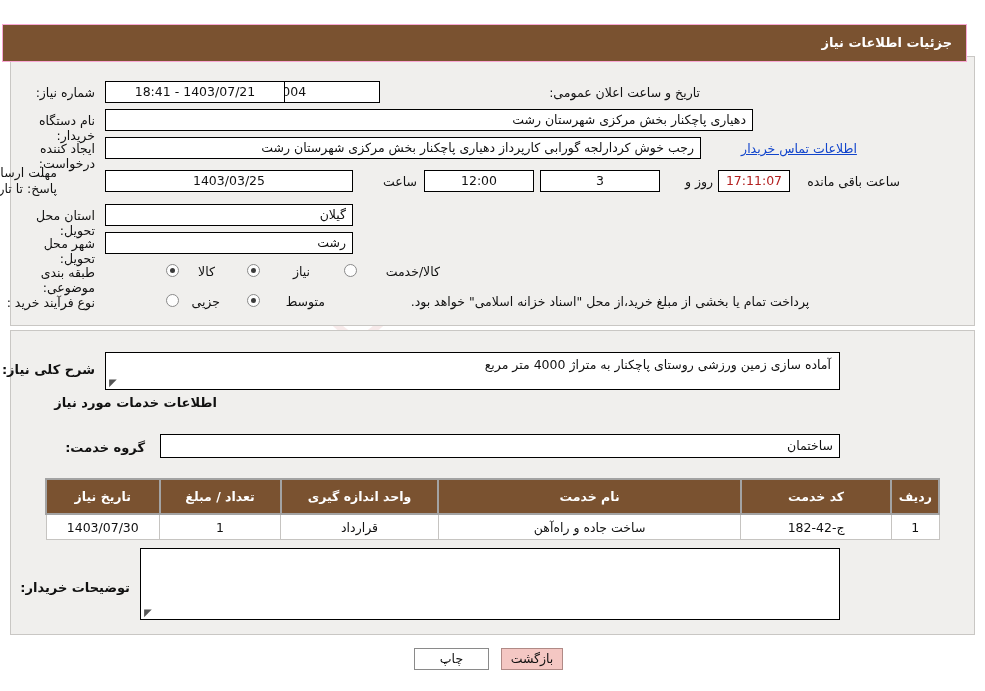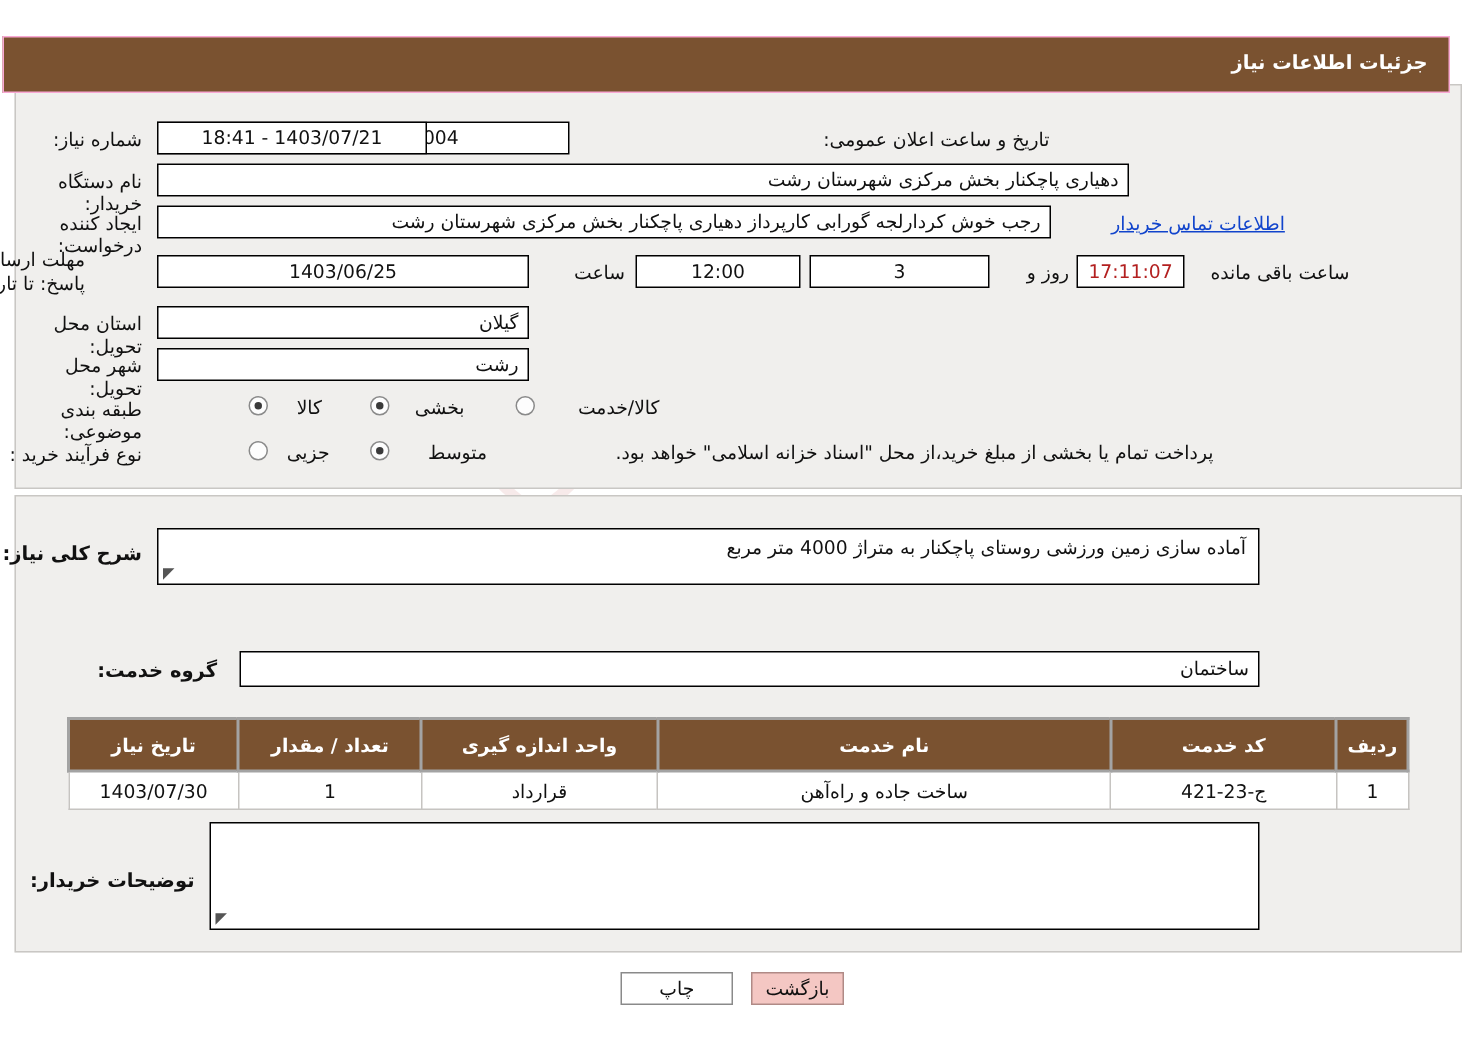--- a/index.html
+++ b/index.html
@@ -250,76 +250,77 @@
   <div class="fld" style="right:700px; top:81px; width:180px; left:105px;">1403/07/21 - 18:41</div>
 
   <div class="lbl" style="right:890px; top:113px; width:82px;">نام دستگاه خریدار:</div>
   <div class="fld right" style="right:232px; top:109px; width:648px;">دهیاری پاچکنار بخش مرکزی شهرستان رشت</div>
 
   <div class="lbl" style="right:890px; top:141px; width:90px;">ایجاد کننده درخواست:</div>
   <div class="fld right" style="right:284px; top:137px; width:596px;">رجب خوش کردارلجه گورابی کارپرداز دهیاری پاچکنار بخش مرکزی شهرستان رشت</div>
   <div class="lbl link" style="right:110px; top:141px; width:152px; text-align:center;">اطلاعات تماس خریدار</div>
 
   <div class="lbl" style="right:928px; top:165px; width:90px; line-height:16px;">مهلت ارسال پاسخ: تا تاریخ:</div>
-  <div class="fld" style="right:632px; top:170px; width:248px;">1403/06/25</div>
+  <div class="fld" style="right:632px; top:170px; width:248px;">1403/03/25</div>
   <div class="lbl" style="right:568px; top:174px; width:55px;">ساعت</div>
   <div class="fld" style="right:451px; top:170px; width:110px;">12:00</div>
   <div class="fld" style="right:325px; top:170px; width:120px;">3</div>
   <div class="lbl" style="right:272px; top:174px; width:46px;">روز و</div>
   <div class="fld" style="right:195px; top:170px; width:72px; color:#b32020;">17:11:07</div>
   <div class="lbl" style="right:85px; top:174px; width:105px;">ساعت باقی مانده</div>
 
   <div class="lbl" style="right:890px; top:208px; width:90px;">استان محل تحویل:</div>
   <div class="fld right" style="right:632px; top:204px; width:248px;">گیلان</div>
 
   <div class="lbl" style="right:890px; top:236px; width:90px;">شهر محل تحویل:</div>
   <div class="fld right" style="right:632px; top:232px; width:248px;">رشت</div>
 
   <div class="lbl" style="right:890px; top:265px; width:95px;">طبقه بندی موضوعی:</div>
   <div class="radio sel" style="right:806px; top:264px;"></div>
   <div class="lbl" style="right:770px; top:264px; width:30px;">کالا</div>
   <div class="radio sel" style="right:725px; top:264px;"></div>
-  <div class="lbl" style="right:675px; top:264px; width:44px;">بخشی</div>
+  <div class="lbl" style="right:675px; top:264px; width:44px;">نیاز</div>
   <div class="radio" style="right:628px; top:264px;"></div>
   <div class="lbl" style="right:545px; top:264px; width:78px;">کالا/خدمت</div>
 
   <div class="lbl" style="right:890px; top:295px; width:95px;">نوع فرآیند خرید :</div>
   <div class="radio" style="right:806px; top:294px;"></div>
   <div class="lbl" style="right:765px; top:294px; width:34px;">جزیی</div>
   <div class="radio sel" style="right:725px; top:294px;"></div>
   <div class="lbl" style="right:660px; top:294px; width:58px;">متوسط</div>
   <div class="lbl" style="right:120px; top:294px; width:510px; text-align:center;">پرداخت تمام یا بخشی از مبلغ خرید،از محل "اسناد خزانه اسلامی" خواهد بود.</div>
 
   <div class="panel2"></div>
 
   <div class="lbl bold" style="right:890px; top:362px; width:95px; font-size:13px;">شرح کلی نیاز:</div>
   <div class="ta" style="right:145px; top:352px; width:735px; height:38px;">
     <span>آماده سازی زمین ورزشی روستای پاچکنار به متراژ 4000 متر مربع</span>
     <span class="resize">◥</span>
   </div>
 
+  <div class="lbl bold" style="right:768px; top:395px; width:210px; font-size:13px;">اطلاعات خدمات مورد نیاز</div>
 
   <div class="lbl bold" style="right:840px; top:440px; width:100px; font-size:13px;">گروه خدمت:</div>
   <div class="fld right" style="right:145px; top:434px; width:680px; height:24px; line-height:22px;">ساختمان</div>
 
   <table class="tbl" style="right:45px; top:478px; width:895px;">
     <thead>
       <tr>
         <th style="width:38px;margin-top:37px;">ردیف</th>
         <th style="width:150px;">کد خدمت</th>
         <th style="width:320px;">نام خدمت</th>
         <th style="width:160px;">واحد اندازه گیری</th>
-        <th style="width:120px;">تعداد / مقدار</th>
+        <th style="width:120px;">تعداد / مبلغ</th>
         <th style="width:107px;">تاریخ نیاز</th>
       </tr>
     </thead>
     <tbody>
       <tr>
         <td>1</td>
-        <td>ج-23-421</td>
+        <td>ج-42-182</td>
         <td>ساخت جاده و راه‌آهن</td>
         <td>قرارداد</td>
         <td>1</td>
         <td>1403/07/30</td>
       </tr>
     </tbody>
   </table>
 
   <div class="lbl bold" style="right:855px; top:580px; width:110px; font-size:13px;margin-left:25px;">توضیحات خریدار:</div>
   <div class="ta" style="right:145px; top:548px; width:700px; height:72px;">

